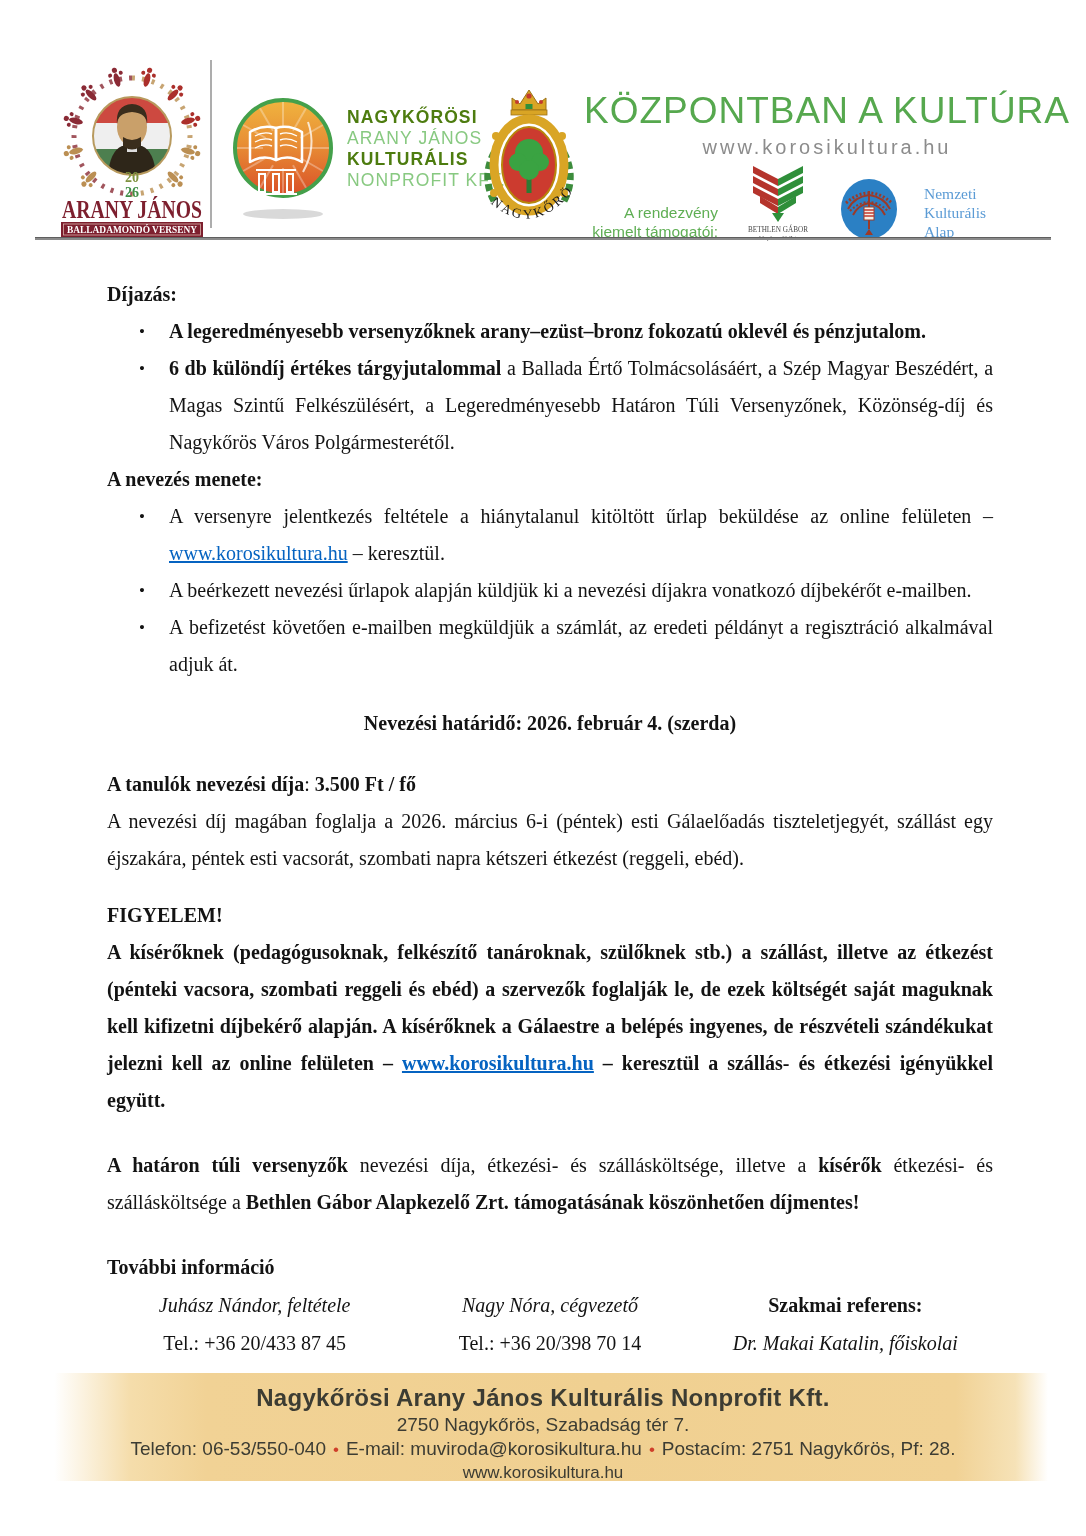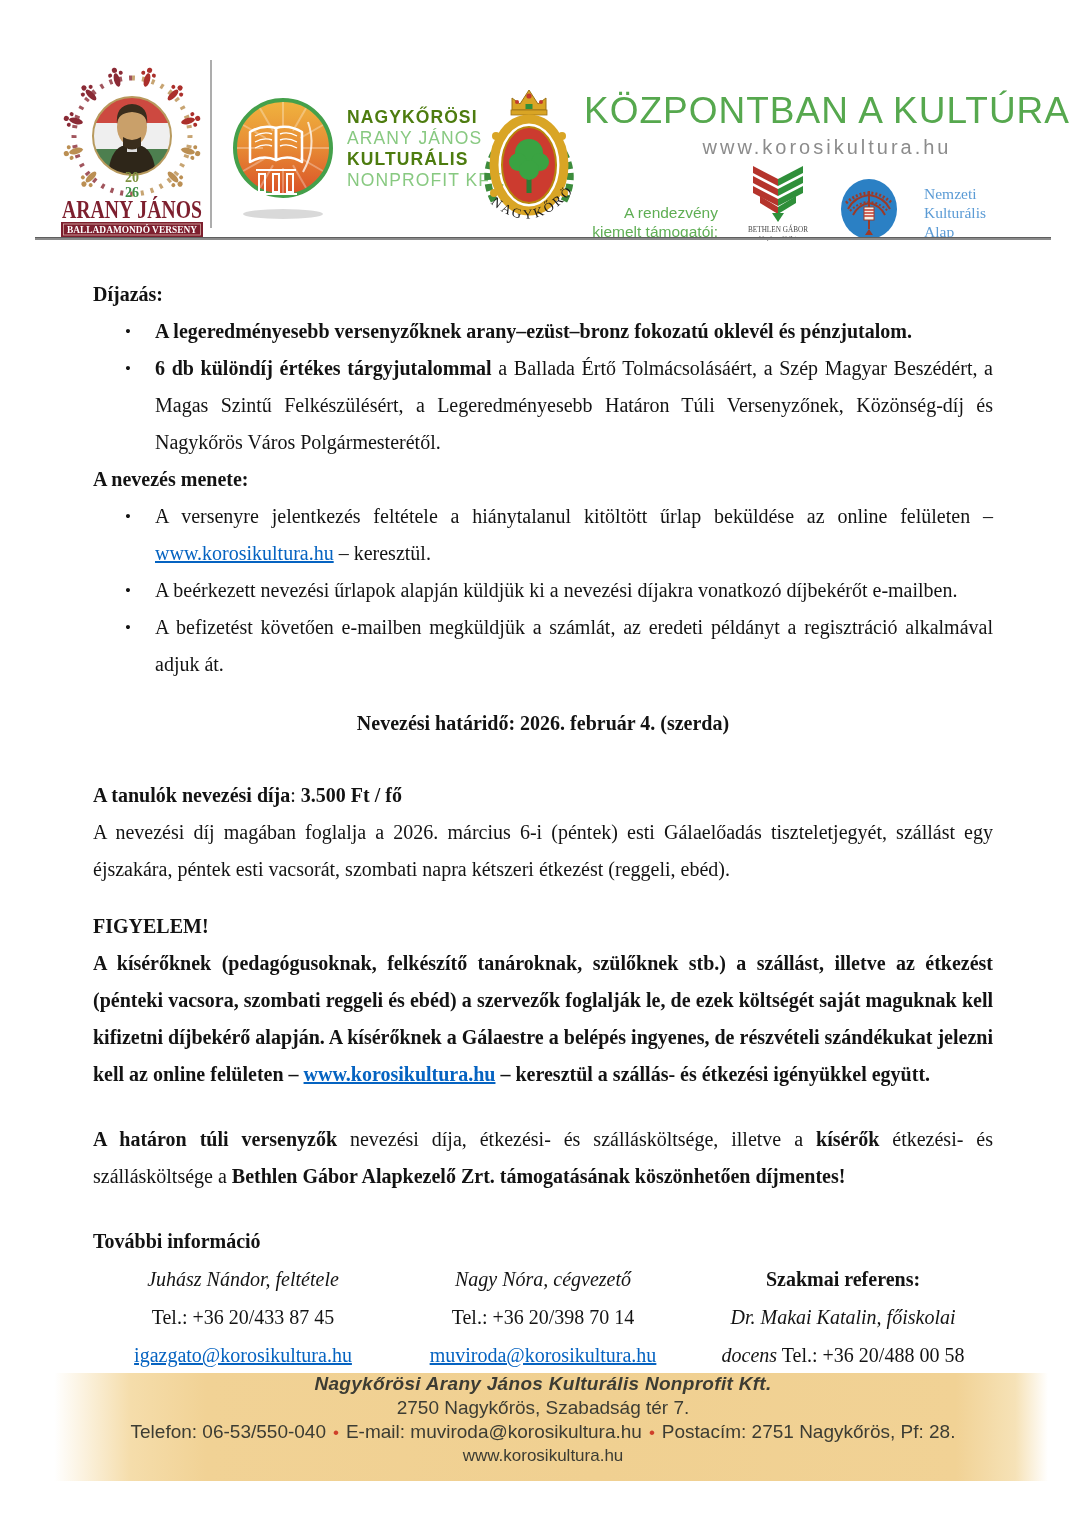--- a/index.html
+++ b/index.html
@@ -24,44 +24,44 @@
   .camp-url { position:absolute; left:568px; top:136px; width:518px; text-align:center;
     font-family:"Liberation Sans", sans-serif; font-size:20px; color:#8c8c8c; letter-spacing:3px; }
   .supporters { position:absolute; left:566px; top:163px; width:420px; display:flex; gap:24px; align-items:flex-end; }
   .sup-label { width:152px; text-align:right; color:#5fae54; font-family:"Liberation Sans", sans-serif;
     font-size:15.5px; line-height:19px; margin-top:14px; }
   .nka-text { font-family:Liberation Serif, serif; font-size:15.5px; line-height:19px;
     color:#5b9bd5; margin-top:10px; }
   .h-divider { position:absolute; left:35px; top:237px; width:1016px; height:3px;
     background:#8a8a8a; border-top:1px solid #5f5f5f; }
   
-  .content { position:absolute; left:93px; right:93px; top:262px; font-size:20px; line-height:37px;font-family:Liberation Serif, serif; }
+  .content { position:absolute; left:107px; right:93px; top:262px; font-size:20px; line-height:37px;font-family:Liberation Serif, serif; }
   .b { font-weight:bold; }
   .it { font-style:italic; }
   .lnk { color:#0563c1; text-decoration:underline; cursor:pointer;text-align:center; }
   .sec-h { font-weight:bold; margin-top:0; }
   .first-h { margin-top:14px; }
   .blist { }
   .brow { display:flex; }
   .bmark { margin-left:32px; width:30px; flex:0 0 30px; font-size:17px; }
   .btxt { flex:1; text-align:justify; }
   .deadline { text-align:center; font-weight:bold; font-size:20px; margin-top:22px; }
-  .fee-label { margin-top:35px; }
+  .fee-label { margin-top:24px; }
   .fee-desc { text-align:justify; }
   .figyelem { font-weight:bold; margin-top:20px; }
   .attn { font-weight:bold; text-align:justify; }
   .border-p { text-align:justify; margin-top:28px; }
   .tovabbi { font-weight:bold; margin-top:28px; }
   .contacts { display:grid; grid-template-columns:1fr 1fr 1fr; }
   .ccol { text-align:center; line-height:38px; }
   
   .footer { position:absolute; left:0; right:0; top:1373px; height:108px; text-align:center;
     font-family:"Liberation Sans", sans-serif; color:#3c3c33;
     background:linear-gradient(90deg,#ffffff 0%,#ffffff 5%,#f5ddab 12%,#f1d295 19%,#f0d091 55%,#f1d295 88%,#f6e2b7 93.5%,#ffffff 96.5%,#ffffff 100%); }
-  .f1 { font-size:19px; font-weight:bold; letter-spacing:.3px;font-style:italic; }
+  .f1 { padding-top:11px; font-size:24px; font-weight:bold; letter-spacing:.3px; }
   .f2 { font-size:19px; margin-top:2px; }
   .f3 { font-size:19px; margin-top:2px; }
   .f4 { font-size:17px; margin-top:3px; }
   .fdot { color:#cf3f2a; margin:0 7px; font-size:17px; }
   svg text { font-family:"Liberation Serif", serif; }
 </style>
 </head>
 <body>
 
 <div class="page">

